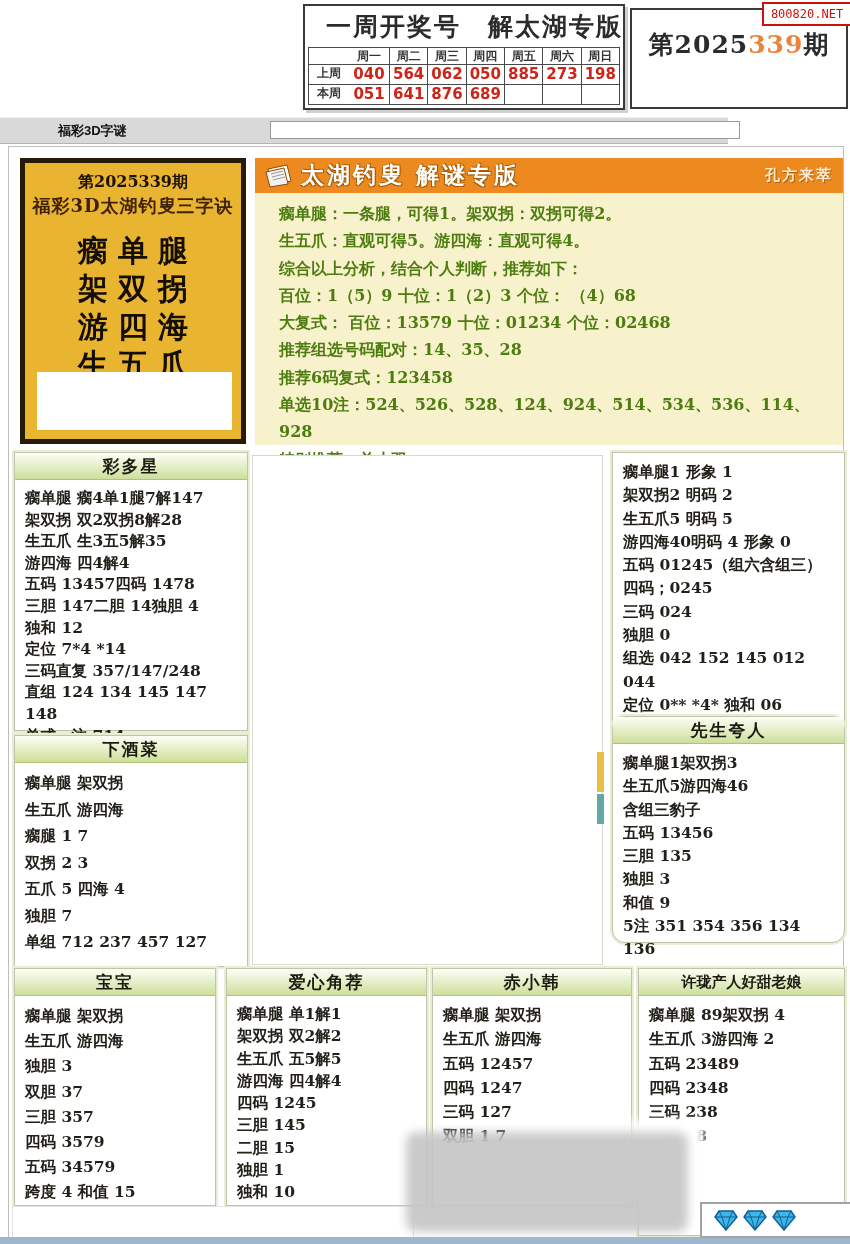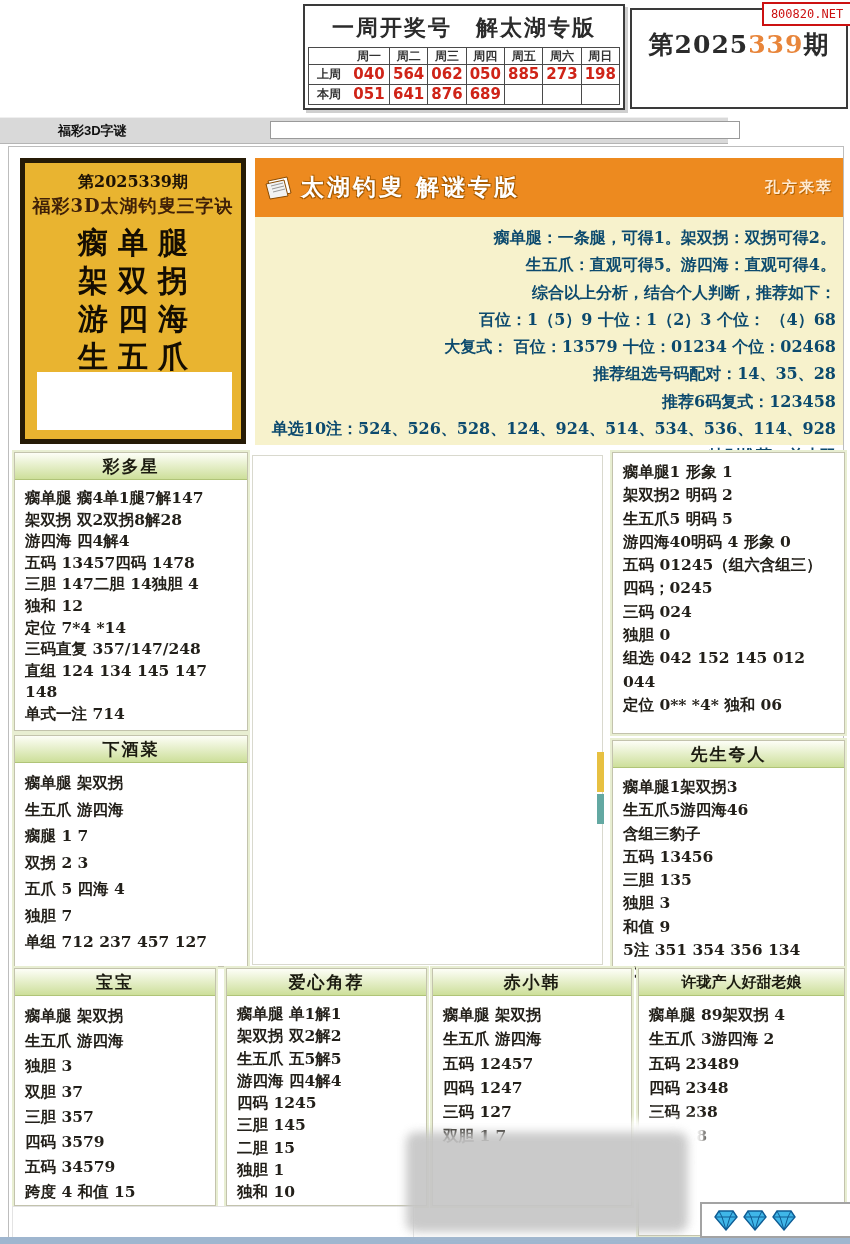--- a/index.html
+++ b/index.html
@@ -1,30 +1,30 @@
 <!DOCTYPE html>
 <html><head>
 <meta charset="utf-8">
 <style>
   html,body{margin:0;padding:0;background:#fdfdfd;}
   #page{position:relative;width:850px;height:1244px;background:#ffffff;overflow:hidden;
         font-family:"DejaVu Serif",serif;color:#222;}
   
   .week-box{position:absolute;left:303px;top:4px;width:318px;height:102px;
     background:#fff;border:2px solid #3a3a3a;box-shadow:3px 3px 0 #cfcfcf;}
-  .week-title{height:40px;line-height:42px;text-align:center;font-size:22px;font-weight:bold;
+  .week-title{height:40px;line-height:42px;text-align:right;font-size:25px;font-weight:bold;
     letter-spacing:2px;color:#2b2b2b;}
   .week-grid{position:absolute;left:3px;right:3px;bottom:3px;border:1px solid #4a4a4a;}
   .wt-row{display:flex;}
   .wt-cell{flex:1;border-left:1px solid #4a4a4a;text-align:center;overflow:hidden;white-space:nowrap;}
   .wt-cell:first-child{border-left:none;flex:0 0 40px;}
   .wt-head .wt-cell{font-size:12px;font-weight:bold;height:16px;line-height:16px;color:#333;}
   .wt-data .wt-cell{height:19px;line-height:19px;border-top:1px solid #4a4a4a;
     font-size:15px;font-weight:bold;color:#cf2418;font-family:"DejaVu Sans",sans-serif;}
-  .wt-data .wt-label{color:#333;font-size:12px;font-family:Liberation Sans, sans-serif;}
+  .wt-data .wt-label{color:#333;font-size:12px;font-family:Liberation Mono, monospace;}
   .issue-box{position:absolute;left:630px;top:8px;width:214px;height:97px;background:#fff;
     border:2px solid #3a3a3a;}
   .issue-text{margin-top:18px;text-align:center;font-size:25px;font-weight:bold;color:#2b2b2b;letter-spacing:1px;}
   .issue-num{color:#e8853a;}
   .watermark{position:absolute;left:762px;top:2px;width:86px;height:20px;background:#fff;
     border:2px solid #cc1111;color:#cc1111;font-family:"DejaVu Sans Mono",monospace;
     font-size:12px;line-height:20px;text-align:center;z-index:6;}
   
   .toolbar{position:absolute;left:0;top:117px;width:728px;height:25px;background:#d9d9d9;
     border-top:1px solid #efefef;border-bottom:1px solid #b5b5b5;}
@@ -33,31 +33,31 @@
   .toolbar-input{position:absolute;left:270px;top:3px;width:460px;height:16px;background:#fff;
     border:1px solid #9a9a9a;font-size:12px;padding:0 4px;font-family:"Liberation Sans",sans-serif;}
   
   .main-wrap{position:absolute;left:8px;top:146px;width:834px;height:1090px;background:#fff;
     border:1px solid #bdbdbd;}
   
   .gold-box{position:absolute;left:20px;top:158px;width:226px;height:286px;background:#e9b430;
     border:5px solid #261b06;box-sizing:border-box;}
   .gold-issue{margin-top:9px;text-align:center;font-size:16px;font-weight:bold;color:#1d1205;}
   .gold-sub{margin-top:1px;text-align:center;font-size:18px;font-weight:bold;color:#3f2008;letter-spacing:1px;}
-  .gold-lines{margin-top:6px;text-align:center;font-size:30px;line-height:38px;font-weight:bold;
+  .gold-lines{margin-top:14px;text-align:center;font-size:30px;line-height:38px;font-weight:bold;
     letter-spacing:10px;color:#140d02;text-indent:10px;}
   .gold-white{position:absolute;left:12px;right:9px;bottom:9px;height:58px;background:#fff;}
   
   .tan-box{position:absolute;left:255px;top:158px;width:588px;height:287px;background:#f7f2cc;}
-  .tan-header{height:35px;background:#ed8a1f;display:flex;align-items:center;padding:12px 10px;}
+  .tan-header{height:35px;background:#ed8a1f;display:flex;align-items:center;padding:0 10px;}
   .tan-title{font-size:23px;font-weight:bold;color:#fff;letter-spacing:3px;margin-left:6px;
     text-shadow:1px 1px 0 #a85b00,-1px 1px 0 #a85b00,1px -1px 0 #a85b00;}
   .tan-right{margin-left:auto;font-size:15px;font-weight:bold;color:#ffe9cf;letter-spacing:2px;
     text-shadow:1px 1px 0 #b06000;}
-  .tan-body{padding:7px 7px;font-size:16px;font-weight:bold;color:#0c4a6e;line-height:27.3px;text-align:right;}
+  .tan-body{padding:7px 24px;font-size:16px;font-weight:bold;color:#4d7c0f;line-height:27.3px;}
   
   .panel{position:absolute;background:#fff;border:1px solid #c3c3ad;box-shadow:0 0 0 2px #e8eed2;}
   .panel-header{height:26px;line-height:27px;text-align:center;font-weight:bold;font-size:17px;
     color:#1b1b10;background:linear-gradient(#fdfef7,#cddf9a);border-bottom:1px solid #b0c478;
     letter-spacing:2px;}
   .panel-body{padding:7px 10px;font-size:15.5px;font-weight:bold;color:#23201a;}
   .lh21 .panel-body{line-height:21.6px;} .lh22 .panel-body{line-height:22.3px;}
   .lh23 .panel-body{line-height:23.3px;} .lh24 .panel-body{line-height:24.3px;}
   .lh25 .panel-body{line-height:25.2px;} .lh26 .panel-body{line-height:26.5px;}
   
@@ -104,21 +104,21 @@
             <div class="wt-cell">564</div>
             <div class="wt-cell">062</div>
             <div class="wt-cell">050</div>
             <div class="wt-cell">885</div>
             <div class="wt-cell">273</div>
             <div class="wt-cell">198</div>
           </div>
       </div>
       <div class="wt-row wt-data">
         <div class="wt-cell wt-label">本周</div>
-        <div style="display:flex;flex:7;">
+        <div style="display:flex;flex:7;justify-content:flex-end;">
             <div class="wt-cell">051</div>
             <div class="wt-cell">641</div>
             <div class="wt-cell">876</div>
             <div class="wt-cell">689</div>
             <div class="wt-cell"></div>
             <div class="wt-cell"></div>
             <div class="wt-cell"></div>
           </div>
       </div>
     </div>
@@ -176,20 +176,21 @@
         <div>单选10注：524、526、528、124、924、514、534、536、114、928</div>
         <div>特别推荐：单小双</div>
       </div>
   </div>
 
   <div class="panel lh21" style="left:14px;top:452px;width:232px;height:277px;">
     <div class="panel-header">彩多星</div>
     <div class="panel-body">
         <div>瘸单腿 瘸4单1腿7解147</div>
         <div>架双拐 双2双拐8解28</div>
+        <div>生五爪 生3五5解35</div>
         <div>游四海 四4解4</div>
         <div>五码 13457四码 1478</div>
         <div>三胆 147二胆 14独胆 4</div>
         <div>独和 12</div>
         <div>定位 7*4 *14</div>
         <div>三码直复 357/147/248</div>
         <div>直组 124 134 145 147 148</div>
         <div>单式一注 714</div>
       </div>
   </div>
@@ -219,21 +220,21 @@
         <div>游四海40明码 4 形象 0</div>
         <div>五码 01245（组六含组三）</div>
         <div>四码；0245</div>
         <div>三码 024</div>
         <div>独胆 0</div>
         <div>组选 042 152 145 012 044</div>
         <div>定位 0** *4* 独和 06</div>
       </div>
   </div>
 
-  <div class="panel lh23" style="left:612px;top:740px;width:231px;height:225px;">
+  <div class="panel lh23" style="left:612px;top:716px;width:231px;height:225px;border-radius:13px;">
     <div class="panel-header">先生夸人</div>
     <div class="panel-body">
         <div>瘸单腿1架双拐3</div>
         <div>生五爪5游四海46</div>
         <div>含组三豹子</div>
         <div>五码 13456</div>
         <div>三胆 135</div>
         <div>独胆 3</div>
         <div>和值 9</div>
         <div>5注 351 354 356 134 136</div>

